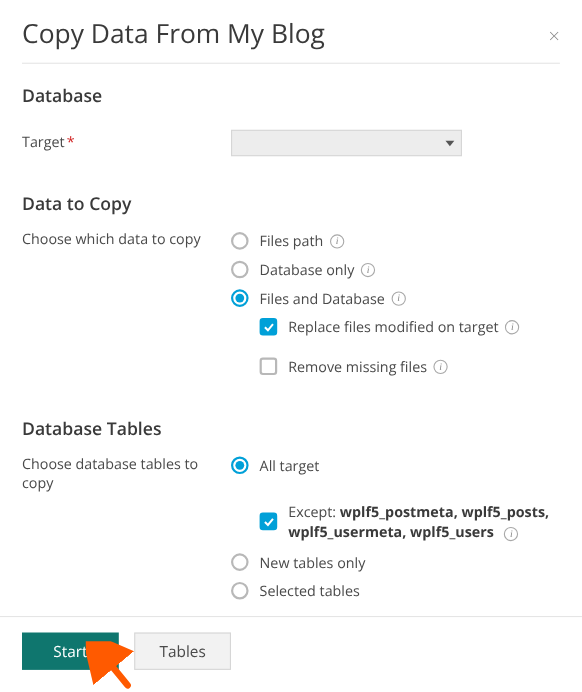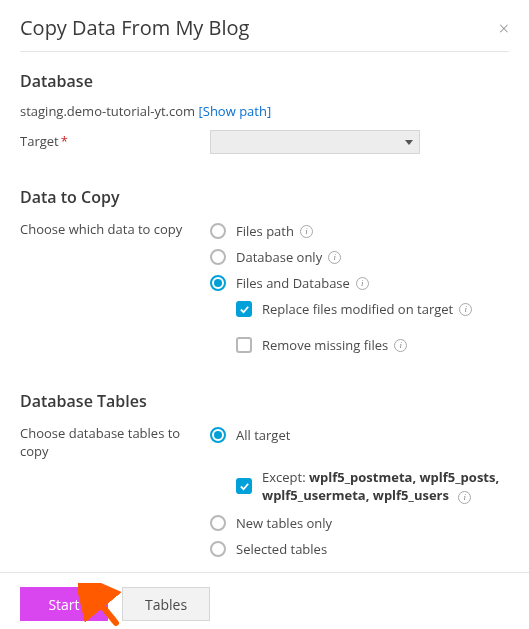--- a/index.html
+++ b/index.html
@@ -16,21 +16,21 @@
   .dialog { padding: 14px 20px 0 20px; }
   .dlg-header {
     display: flex;
     align-items: baseline;
     justify-content: space-between;
     border-bottom: 1px solid #e5e5e5;
     padding-bottom: 10px;
     margin-bottom: 18px;
   }
   .dlg-title {
-    font-size: 20px;
+    font-size: 24px;
     font-weight: 400;
     color: #3a3a3a;
     margin: 0;
   }
   .close-x {
     font-size: 18px; color: #888; line-height: 1; cursor: pointer;
     font-weight: 300;
   }
   h2.section {
     font-size: 16px;
@@ -137,21 +137,21 @@
     height: 34px;
     min-width: 88px;
     padding: 0 20px;
     display: inline-flex;
     align-items: center; justify-content: center;
     font-size: 14px;
     cursor: pointer;
     border: 1px solid transparent;
   }
   .btn-primary {
-    background: #d946ef;
+    background: #0f766e;
     color: #fff;
   }
   .btn-secondary {
     background: #f2f2f2;
     color: #4a4a4a;
     border-color: #d6d6d6;
   }
   .arrow-annot {
     position: absolute;
     left: 78px; top: 583px;
@@ -166,24 +166,20 @@
 <div class="dialog">
 
   <div class="dlg-header">
     <h1 class="dlg-title">Copy Data From My Blog</h1>
     <span class="close-x">×</span>
   </div>
 
   <h2 class="section">Database</h2>
 
   <div class="field-row">
-    <div class="field-value">
-      <span class="source-val">staging.demo-tutorial-yt.com</span>
-      <a class="link">[Show path]</a>
-    </div>
   </div>
 
   <div class="field-row">
     <div class="field-label">
       <span>Target</span><span class="req">*</span>
     </div>
     <div class="field-value">
       <div class="select-box">
         <span class="select-caret"></span>
       </div>

